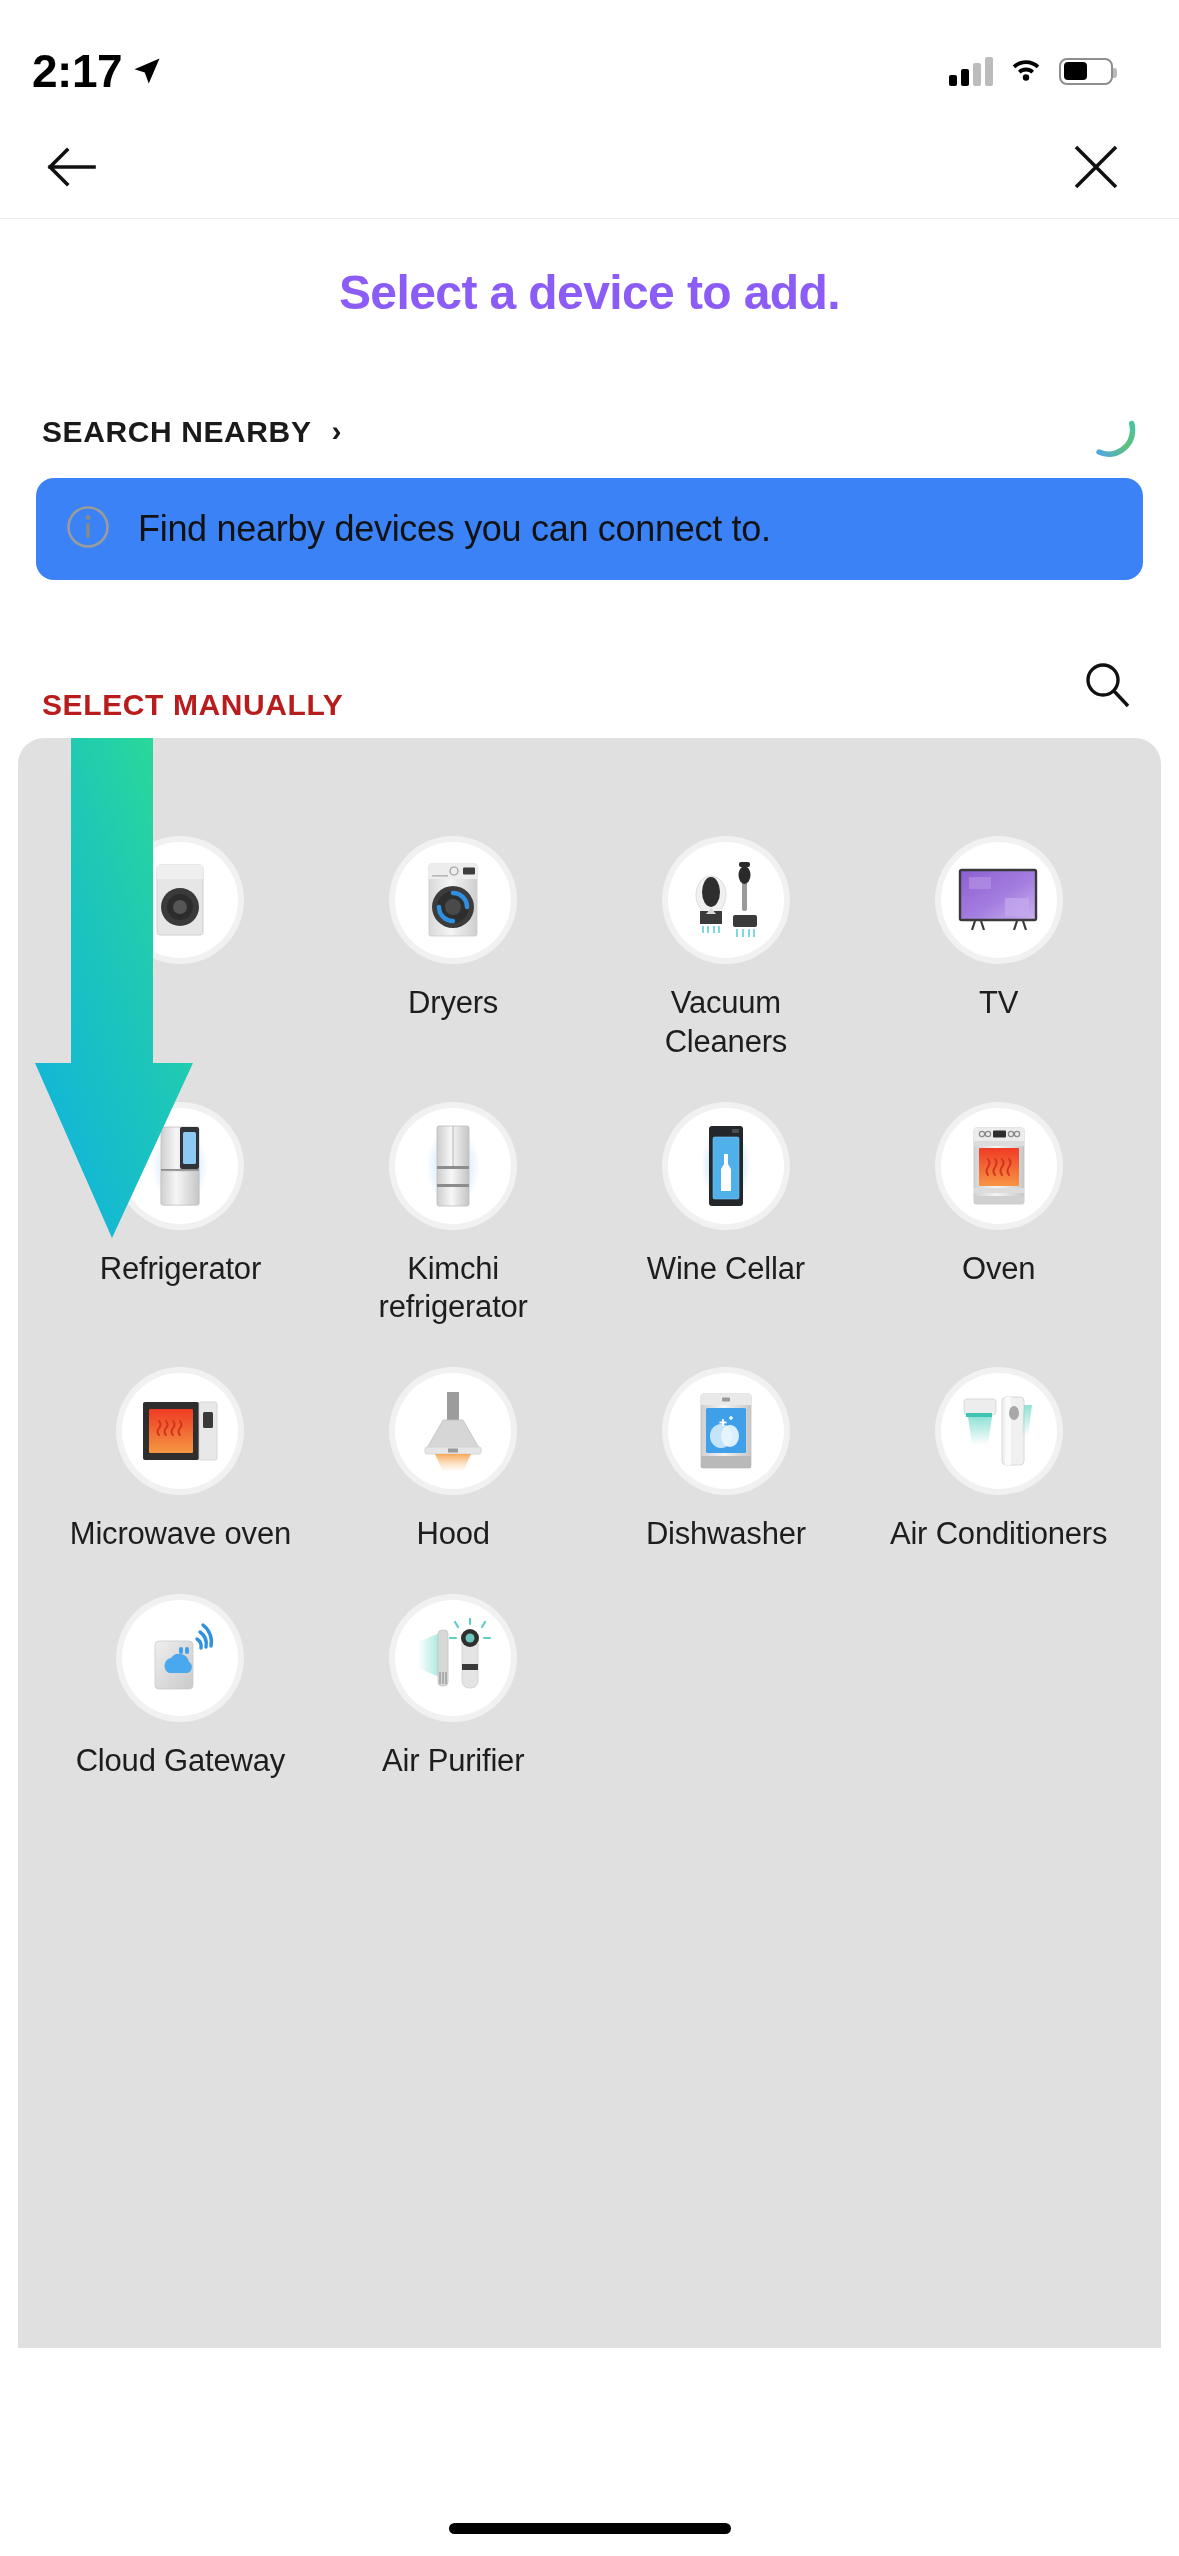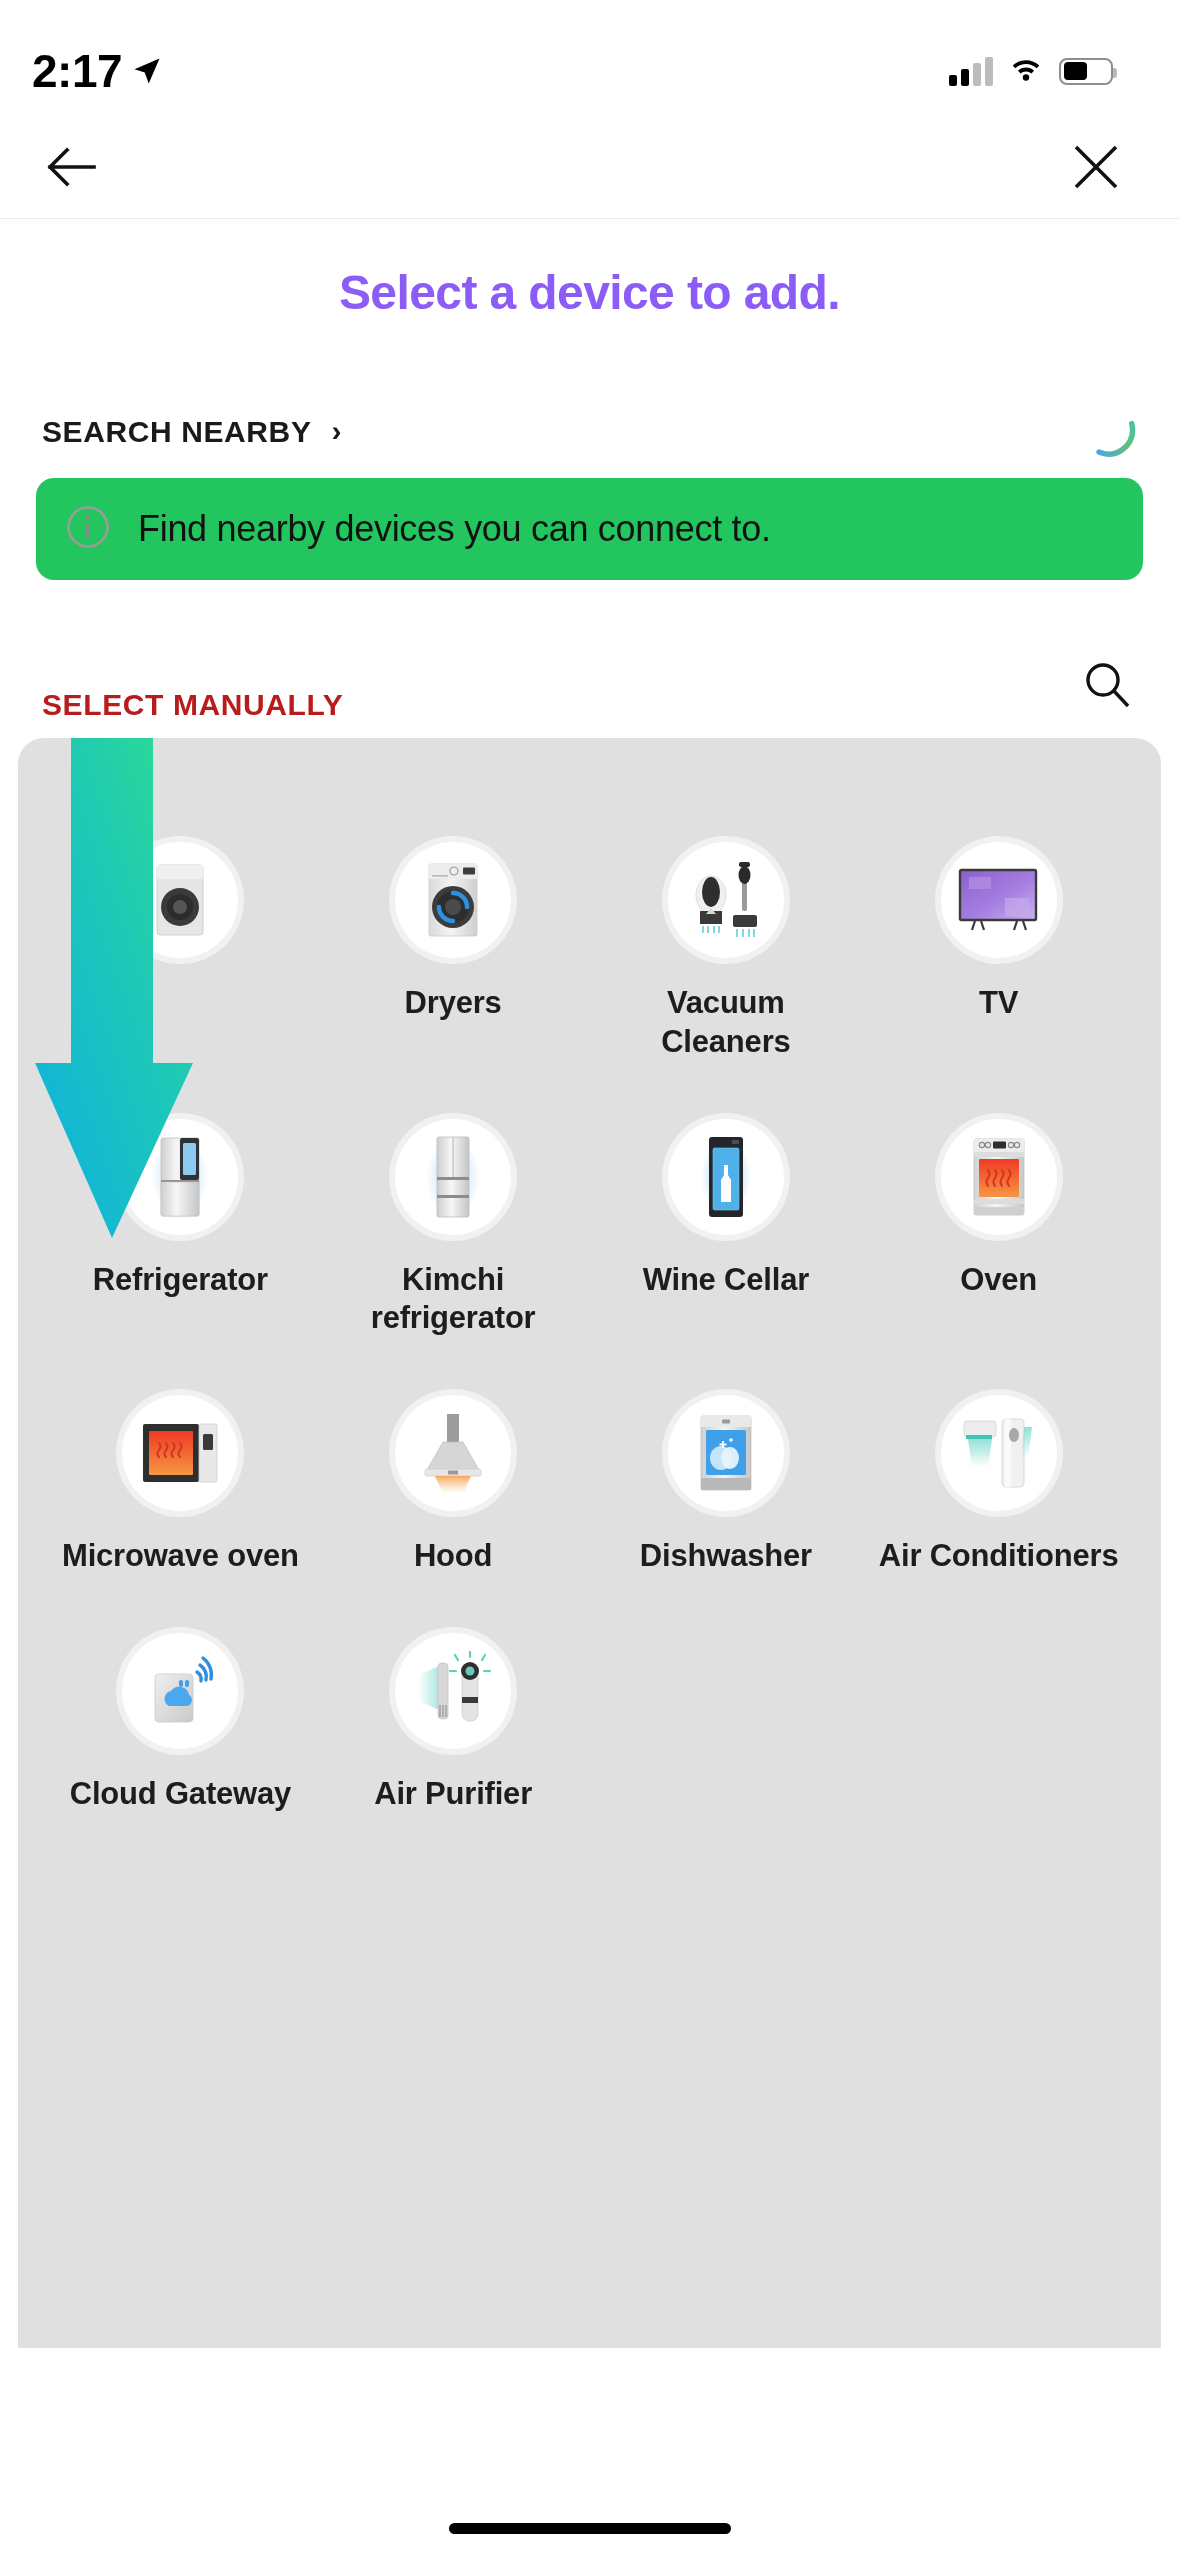--- a/index.html
+++ b/index.html
@@ -73,21 +73,21 @@
   .nearby-label {
     display:flex; align-items:center; gap:20px;
     font-size:30px; font-weight:700; letter-spacing:0.6px; color:#1a1a1a;
     cursor:pointer;
   }
   .chev { font-size:30px; font-weight:700; line-height:1; transform: translateY(-1px); }
   .spinner { width:56px; height:56px; }
 
   .info-banner {
     margin-top: 18px;
-    background:#22c55e;
+    background:#3b82f6;
     border-radius: 18px;
     min-height: 102px;
     display:flex; align-items:center; gap:28px;
     padding: 18px 30px;
   }
   .info-icon { width:44px; height:44px; flex:none; }
   .info-text { font-size:36px; color:#121212; letter-spacing:-0.3px; }
 
   
   .section-manual-head {
@@ -112,22 +112,21 @@
     min-height: 1610px;
   }
   .panel-category {
     font-size: 30px; font-weight:700; letter-spacing:0.6px;
     color:#1a1a1a; padding: 14px 0 0 48px;
     height: 46px;
   }
   .grid {
     display:grid;
     grid-template-columns: repeat(4, 1fr);
-    row-gap: 27px;
-    font-weight: bold;
+    row-gap: 16px;
   }
   .tile {
     display:flex; flex-direction:column; align-items:center;
     padding-top: 30px;
     cursor:pointer;
   }
   .tile-circle {
     width: 116px; height:116px; border-radius: 50%;
     background:#ffffff;
     display:flex; align-items:center; justify-content:center;

